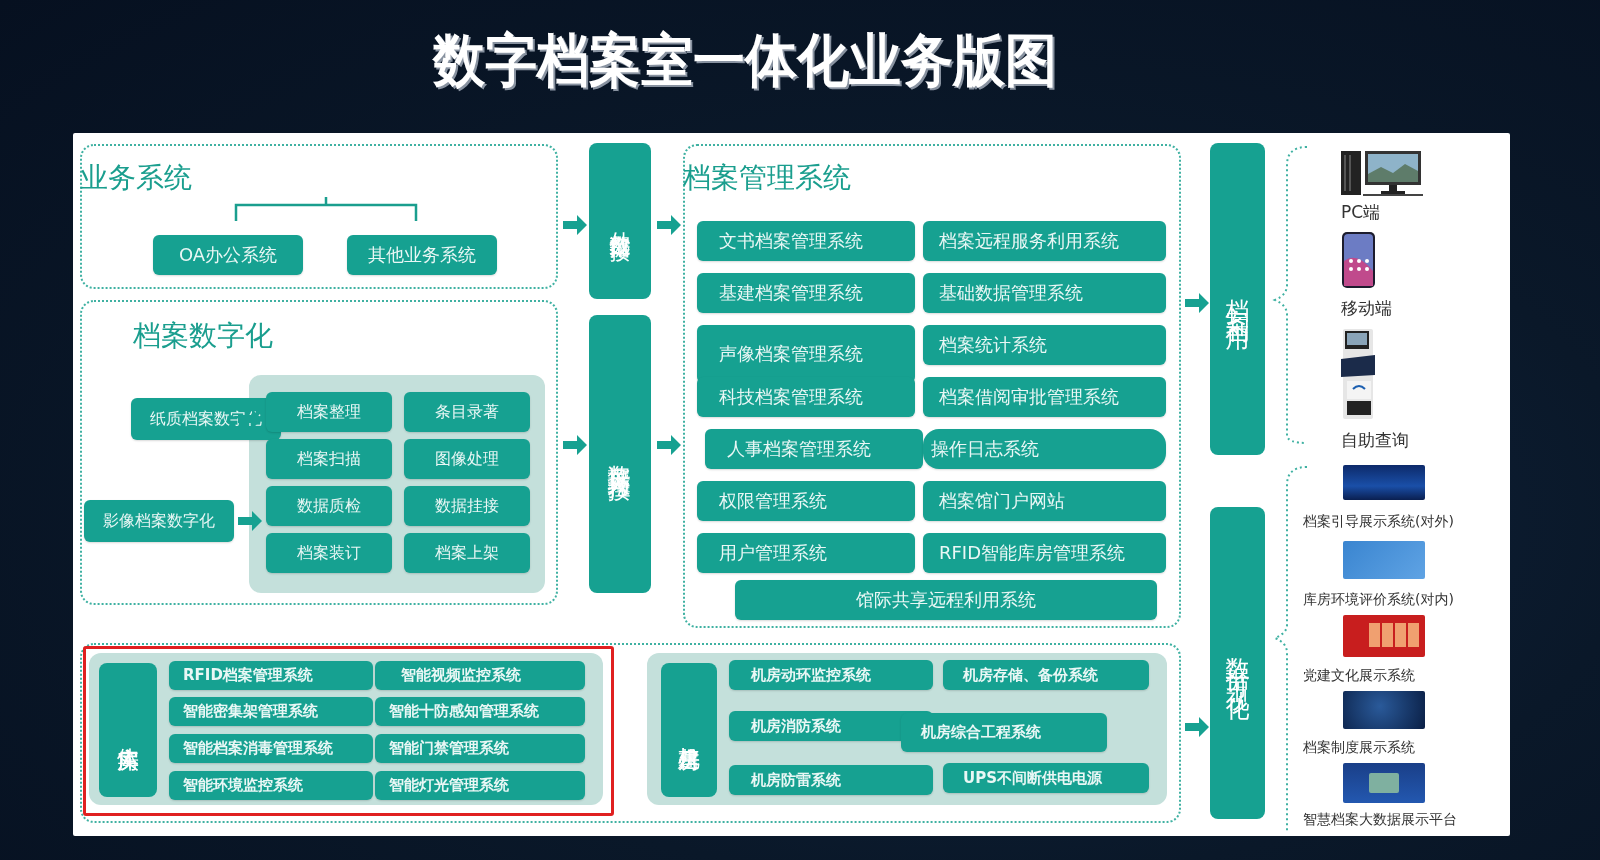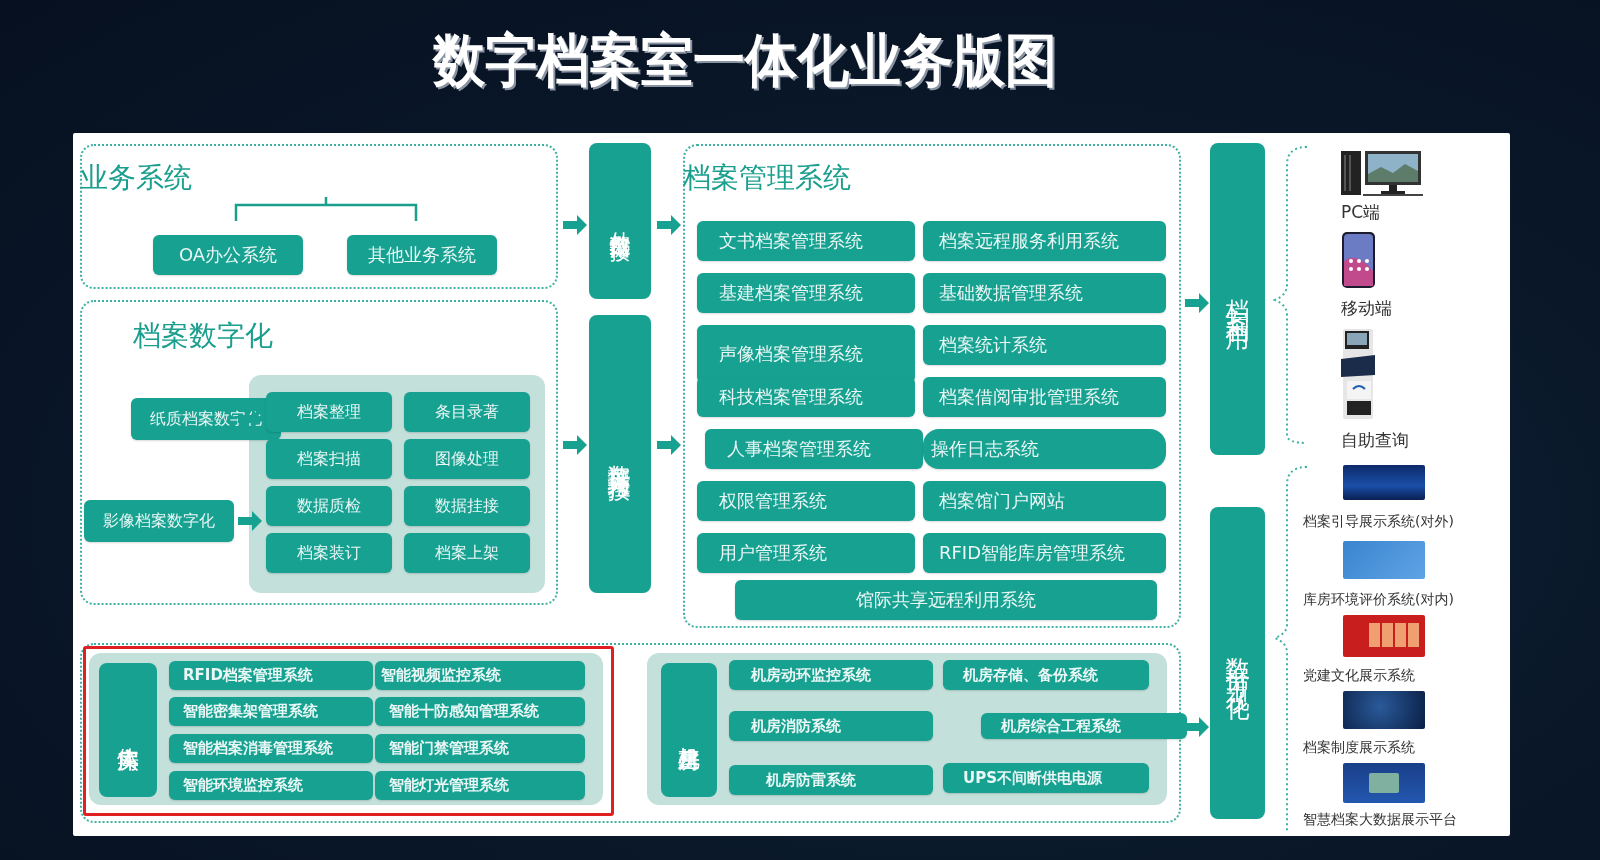--- a/index.html
+++ b/index.html
@@ -121,36 +121,36 @@
 
   <div class="btn center" style="left:662px; top:447px; width:422px; height:40px;">馆际共享远程利用系统</div>
 
   <div class="dot-box" style="left:7px; top:510px; width:1101px; height:180px; border-radius:14px;"></div>
 
   <div class="red-box" style="left:10px; top:513px; width:531px; height:170px;"></div>
   <div class="gray-panel" style="left:16px; top:520px; width:514px; height:152px;"></div>
   <div class="vbar" style="left:26px; top:530px; width:58px; height:134px; font-size:22px; letter-spacing:0;">实体库房</div>
 
   <div class="btn bold" style="left:96px; top:528px; width:204px; height:29px; padding-left:14px;">RFID档案管理系统</div>
-  <div class="btn bold" style="left:302px; top:528px; width:210px; height:29px; padding-left:6px;">智能视频监控系统</div>
+  <div class="btn bold" style="left:302px; top:528px; width:210px; height:29px; padding-left:26px;">智能视频监控系统</div>
   <div class="btn bold" style="left:96px; top:564px; width:204px; height:29px; padding-left:14px;">智能密集架管理系统</div>
   <div class="btn bold" style="left:302px; top:564px; width:210px; height:29px; padding-left:14px;">智能十防感知管理系统</div>
   <div class="btn bold" style="left:96px; top:601px; width:204px; height:29px; padding-left:14px;">智能档案消毒管理系统</div>
   <div class="btn bold" style="left:302px; top:601px; width:210px; height:29px; padding-left:14px;">智能门禁管理系统</div>
   <div class="btn bold" style="left:96px; top:638px; width:204px; height:29px; padding-left:14px;">智能环境监控系统</div>
   <div class="btn bold" style="left:302px; top:638px; width:210px; height:29px; padding-left:14px;">智能灯光管理系统</div>
 
   <div class="gray-panel" style="left:574px; top:520px; width:520px; height:152px;"></div>
   <div class="vbar" style="left:588px; top:530px; width:56px; height:134px; font-size:22px; letter-spacing:0;">机房基建</div>
 
   <div class="btn bold" style="left:656px; top:527px; width:204px; height:30px; padding-left:22px;">机房动环监控系统</div>
   <div class="btn bold" style="left:870px; top:527px; width:206px; height:30px; padding-left:20px;">机房存储、备份系统</div>
   <div class="btn bold" style="left:656px; top:578px; width:204px; height:30px; padding-left:22px;">机房消防系统</div>
-  <div class="btn bold" style="left:908px; top:580px; width:206px; height:26px; padding-left:20px;">机房综合工程系统</div>
-  <div class="btn bold" style="left:656px; top:632px; width:204px; height:30px; padding-left:37px;">机房防雷系统</div>
+  <div class="btn bold" style="left:828px; top:580px; width:206px; height:39px; padding-left:20px;">机房综合工程系统</div>
+  <div class="btn bold" style="left:656px; top:632px; width:204px; height:30px; padding-left:22px;">机房防雷系统</div>
   <div class="btn bold" style="left:870px; top:630px; width:206px; height:30px; padding-left:20px;">UPS不间断供电电源</div>
 
   <svg class="arrow" style="left:1112px; top:160px;" viewBox="0 0 24 20">
       <path d="M0 6 H14 V0 L24 10 L14 20 V14 H0 Z" fill="#16a191"></path>
     </svg>
   <div class="vbar" style="left:1137px; top:10px; width:55px; height:312px; font-size:24px; letter-spacing:10px;">档案利用</div>
 
   <svg class="arrow" style="left:1112px; top:584px;" viewBox="0 0 24 20">
       <path d="M0 6 H14 V0 L24 10 L14 20 V14 H0 Z" fill="#16a191"></path>
     </svg>

